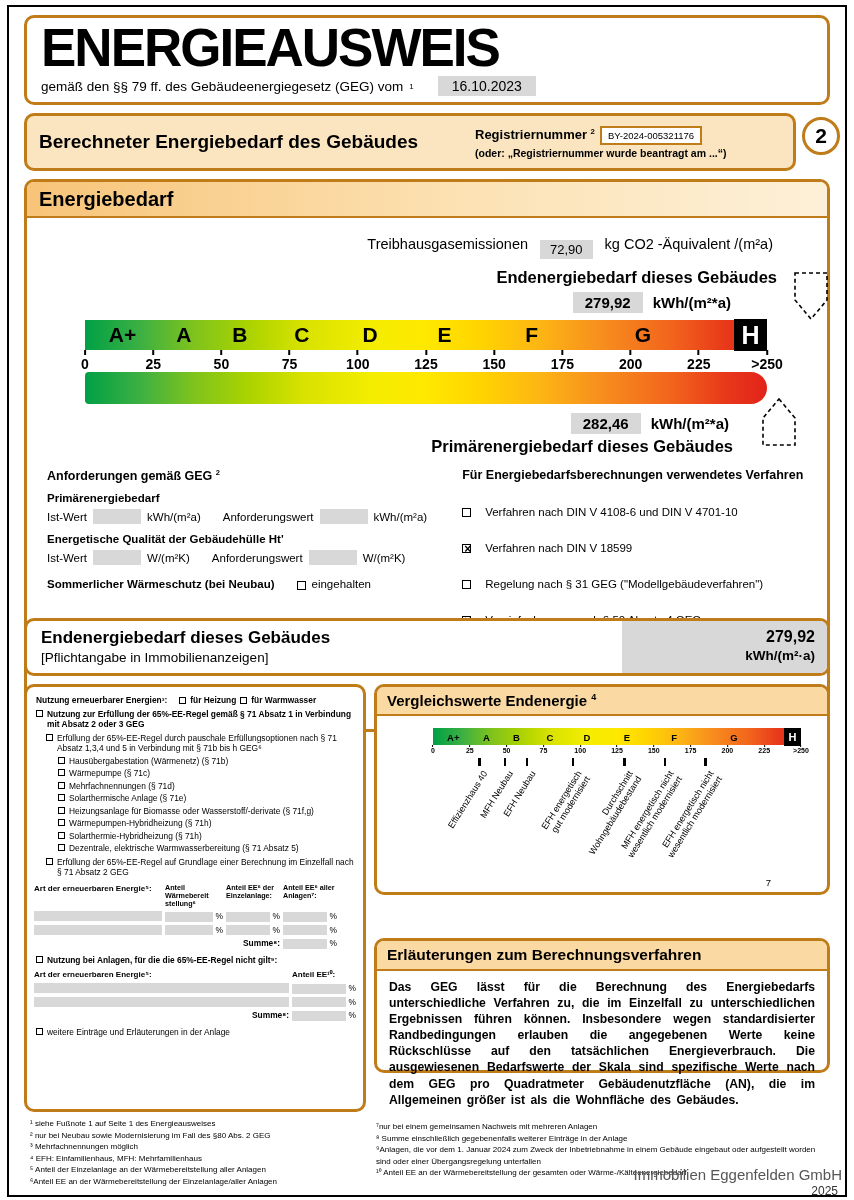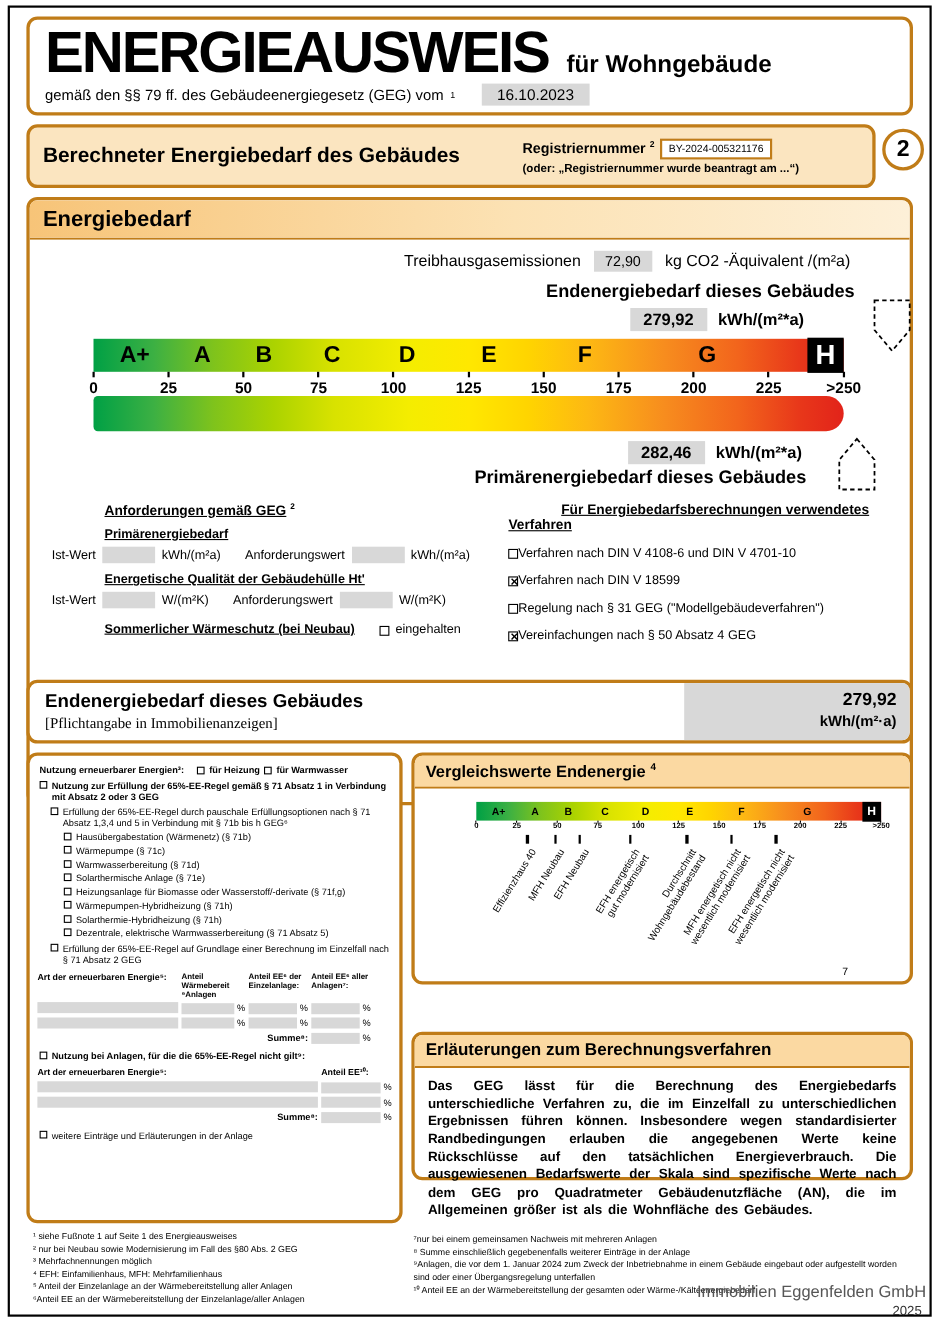--- a/index.html
+++ b/index.html
@@ -31,21 +31,21 @@
   .sb-label{font-size:13px;font-weight:bold;white-space:nowrap;}
   .reg-box{border:2px solid var(--orange);background:#fff;padding:2px 6px;font-size:9.5px;white-space:nowrap;}
   .sb-note{font-weight:bold;font-size:10.5px;margin-top:2px;}
   .page-badge{position:absolute;left:802px;top:117px;width:38px;height:38px;border:3px solid var(--orange);border-radius:50%;background:#fff;font-size:21px;font-weight:bold;display:flex;align-items:center;justify-content:center;}
   
   .energie{left:24px;top:179px;width:806px;height:553px;}
   .boxhead.big{height:36px;font-size:20px;display:flex;align-items:center;padding-left:12px;background:linear-gradient(90deg,#F7C478 0%,#FCE2B4 55%,#FDF0D8 100%);}
   .energie-content{position:relative;padding:10px 20px 10px;}
   .ghg-row{display:flex;justify-content:flex-end;align-items:center;gap:12px;padding-right:34px;font-size:14.5px;}
   .field{display:inline-block;background:var(--gray);}
-  .ghg-value{padding:2px 10px;font-size:13px;}
+  .ghg-value{padding:2px 10px;font-size:13px;margin-top:12px;}
   .end-label{text-align:right;padding-right:30px;font-size:16.5px;font-weight:bold;margin-top:9px;}
   .valrow{display:flex;justify-content:flex-end;align-items:center;gap:10px;font-size:15px;font-weight:bold;}
   .end-valrow{padding-right:76px;margin-top:5px;}
   .val{padding:2px 12px;}
   .arrow{position:absolute;}
   .arrow-down{right:-4px;top:52px;}
   .arrow-up{right:28px;top:178px;}
   
   .scale-wrap{margin:7px 40px 0 38px;}
   .letterbar{position:relative;height:30px;background:linear-gradient(90deg,#00a045 0%,#3cb043 8%,#7fc31c 16%,#abd300 24%,#d8e200 32%,#f4ed00 42%,#ffe800 50%,#ffd400 58%,#fdb813 66%,#f78d1e 76%,#f2641c 86%,#e8381a 94%,#e2231a 100%);}
@@ -55,35 +55,35 @@
   .numitem{position:absolute;transform:translateX(-50%);text-align:center;font-weight:bold;font-size:14px;}
   .numitem .tick{display:block;width:2px;height:5px;background:#000;margin:0 auto 1px;}
   .gradbar{height:32px;border-radius:4px 16px 16px 4px;background:linear-gradient(90deg,#00a045 0%,#3cb043 8%,#7fc31c 16%,#abd300 24%,#d8e200 32%,#f4ed00 42%,#ffe800 50%,#ffd400 58%,#fdb813 66%,#f78d1e 76%,#f2641c 86%,#e8381a 94%,#e2231a 100%);}
   .pri-valrow{padding-right:78px;margin-top:9px;}
   .pri-label{text-align:right;padding-right:74px;font-size:16.5px;font-weight:bold;margin-top:3px;}
   
   .cols{display:flex;margin-top:12px;}
   .col-left{width:52%;font-size:11.5px;}
   .col-right{flex:1;padding-left:20px;font-size:11.5px;}
   .h-ul{font-size:12.5px;font-weight:bold;}
-  .h-ul .ul, .sub-ul{text-decoration:underline;margin-left:48px;}
+  .h-ul .ul, .sub-ul{}
   .sub-ul{font-weight:bold;margin-top:9px;}
   .frow{display:flex;align-items:center;gap:6px;margin-top:5px;white-space:nowrap;}
   .frow .field{width:48px;height:15px;}
   .frow .spacer{width:10px;}
-  .cbrow{display:flex;align-items:flex-start;gap:0;margin-top:13px;}
+  .cbrow{display:flex;align-items:flex-start;gap:14px;margin-top:24px;}
   .cb{display:inline-block;width:9px;height:9px;border:1px solid #000;background:#fff;position:relative;flex:none;margin-top:2px;}
   .cb.checked::after{content:"×";position:absolute;left:-0.5px;top:-3.5px;width:10px;text-align:center;font-size:12px;font-weight:bold;}
   .sommer-row{display:flex;align-items:center;gap:22px;margin-top:13px;}
   .sommer-row .cbpair{display:flex;align-items:center;gap:6px;}
   
   .endbox{left:24px;top:618px;width:806px;height:58px;display:flex;overflow:hidden;}
   .eb-left{flex:1;padding:7px 14px;}
   .eb-title{font-size:17px;font-weight:bold;}
-  .eb-sub{font-size:13.5px;margin-top:2px;font-family:Liberation Serif, serif;}
+  .eb-sub{font-size:13.5px;margin-top:2px;}
   .eb-val{width:205px;background:var(--gray);text-align:right;padding:7px 12px;}
   .eb-value{font-size:16px;font-weight:bold;}
   .eb-unit{font-size:13.5px;font-weight:bold;margin-top:2px;}
   
   .left-box{left:24px;top:684px;width:342px;height:428px;}
   .left-box .boxhead{font-size:13px;}
   .lb-content{padding:5px 7px;font-size:8.4px;line-height:1.25;}
   .lb-row{display:flex;align-items:flex-start;gap:4px;margin-top:3px;}
   .cb.s{width:7px;height:7px;margin-top:1px;}
   .b{font-weight:bold;}
@@ -126,21 +126,20 @@
   .year{position:absolute;right:16px;top:1184px;font-size:12px;color:#333;}
 </style>
 </head>
 <body>
 
 <div class="frame"></div>
 
 <div class="box header-box">
   <div class="title-row">
     <span class="main-title">ENERGIEAUSWEIS</span>
-    <span class="sub-title">für Wohngebäude</span>
   </div>
   <div class="law-row">
     <span>gemäß den §§ 79 ff. des Gebäudeenergiegesetz (GEG) vom</span>
     <sup>1</sup>
     <span class="date-box">16.10.2023</span>
   </div>
 </div>
 
 <div class="box section-bar">
   <div class="sb-title">Berechneter Energiebedarf des Gebäudes</div>
@@ -298,21 +297,21 @@
       <div class="lb-row ind3">
           <span class="cb s"></span>
           <span>Hausübergabestation (Wärmenetz) (§ 71b)</span>
         </div>
         <div class="lb-row ind3">
           <span class="cb s"></span>
           <span>Wärmepumpe (§ 71c)</span>
         </div>
         <div class="lb-row ind3">
           <span class="cb s"></span>
-          <span>Warmwasserbereitung (§ 71d)</span>
+          <span>Mehrfachnennungen (§ 71d)</span>
         </div>
         <div class="lb-row ind3">
           <span class="cb s"></span>
           <span>Solarthermische Anlage (§ 71e)</span>
         </div>
         <div class="lb-row ind3">
           <span class="cb s"></span>
           <span>Heizungsanlage für Biomasse oder Wasserstoff/-derivate (§ 71f,g)</span>
         </div>
         <div class="lb-row ind3">
@@ -327,21 +326,21 @@
           <span class="cb s"></span>
           <span>Dezentrale, elektrische Warmwasserbereitung (§ 71 Absatz 5)</span>
         </div>
     </div>
     <div class="lb-row ind2">
       <span class="cb s"></span>
       <span>Erfüllung der 65%-EE-Regel auf Grundlage einer Berechnung im Einzelfall nach § 71 Absatz 2 GEG</span>
     </div>
     <div class="t1">
       <span class="hc hc0">Art der erneuerbaren Energie⁵:</span>
-      <span class="hc">Anteil Wärmebereit ⁹Anlagen</span>
+      <span class="hc">Anteil Wärmebereit stellung⁶</span>
       <span class="hc">Anteil EE⁶ der Einzelanlage:</span>
       <span class="hc">Anteil EE⁶ aller Anlagen⁷:</span>
 
       <span class="g"></span>
       <span class="t1c">
           <span class="g"></span>
           <span>%</span>
         </span>
       <span class="t1c">
           <span class="g"></span>

